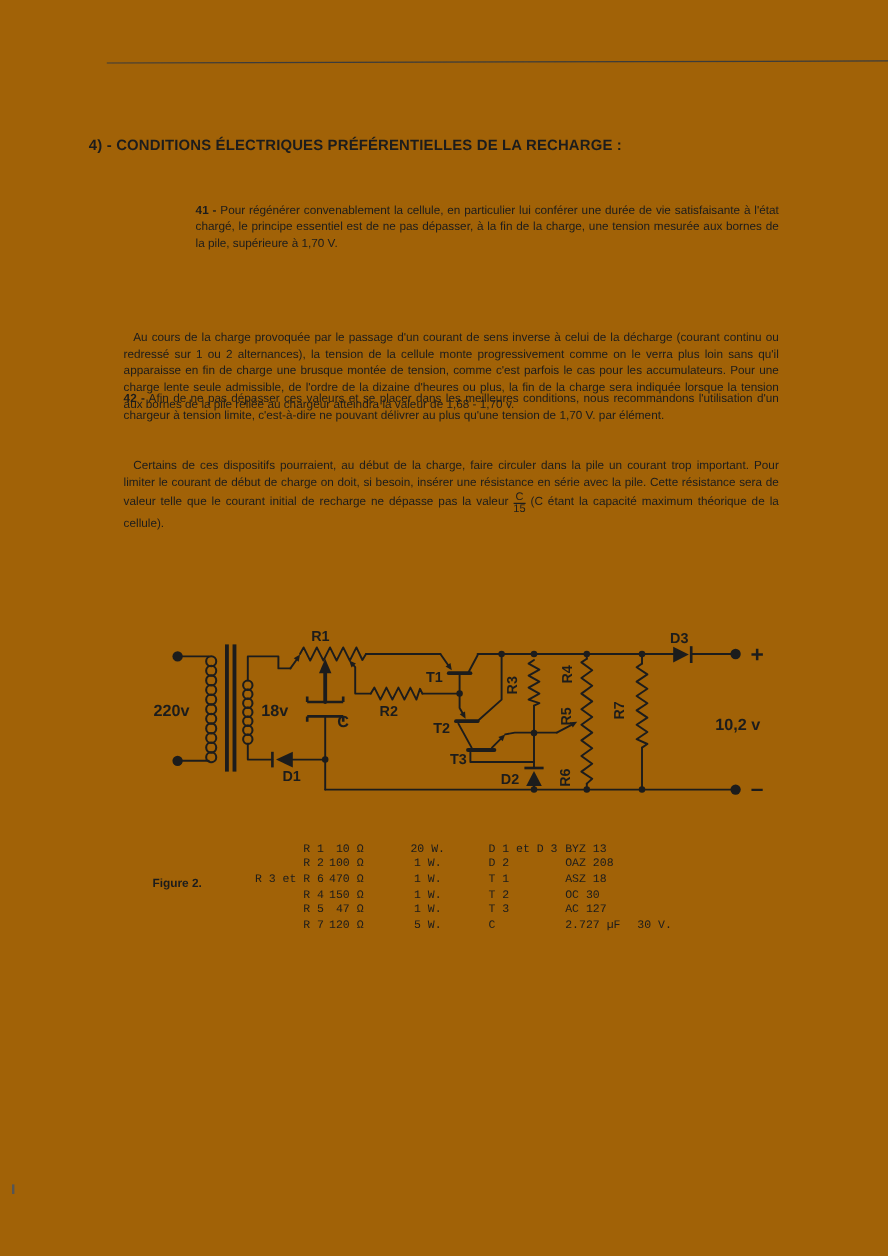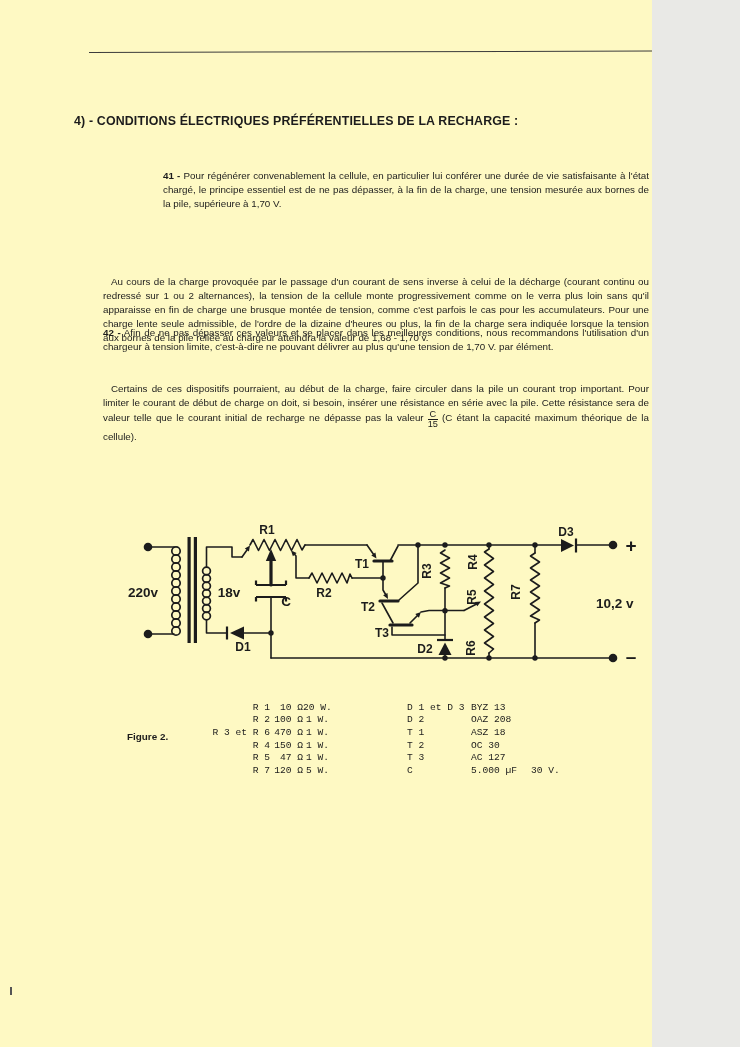--- a/index.html
+++ b/index.html
@@ -1,19 +1,19 @@
 <!DOCTYPE html>
 <html><head>
 <meta charset="utf-8">
 <style>
   html,body{margin:0;padding:0;background:#e9e9e6;}
   .page{
     position:relative;
-    width:652px;height:1047px;
-    background:#fef9c3;
+    width:740px;height:1047px;
+    background:#a16207;
     font-family:"Liberation Sans", sans-serif;
     color:#1c1c1c;
     overflow:hidden;
   }
   .rule{
     position:absolute;left:89px;top:52px;width:651px;height:1.3px;
     background:#3c3c3c;transform:rotate(-0.15deg);transform-origin:left center;
   }
   .title{
     position:absolute;left:74px;top:114px;width:560px;
@@ -38,21 +38,21 @@
   .figlabel{
     position:absolute;left:127px;top:703px;
     font-size:9.9px;font-weight:bold;margin-top:28px;
   }
   .parts{position:absolute;top:701px;font-size:9.6px;}
   .parts-left{left:210px;}
   .parts-right{left:407px;}
   .prow{display:flex;height:12.65px;align-items:center;white-space:pre;font-family:Liberation Mono, monospace;}
   .pname{display:inline-block;width:60px;text-align:right;}
   .pval{display:inline-block;width:33px;text-align:right;}
-  .prat{display:inline-block;width:26px;text-align:right;}
+  .prat{display:inline-block;width:26px;text-align:right;padding-left:39px;}
   .qname{display:inline-block;width:64px;text-align:left;}
   .qval{display:inline-block;text-align:left;}
   .qrat{display:inline-block;margin-left:14px;}
   .schematic{position:absolute;left:0;top:505px;}
   .wire{stroke:#1c1c1c;stroke-width:1.6;fill:none;stroke-linecap:round;stroke-linejoin:round;}
   .thick{stroke-width:3.2;}
   .comp{stroke:#1c1c1c;stroke-width:2.2;fill:none;stroke-linecap:butt;}
   .fillink{fill:#1c1c1c;stroke:none;}
   .coil{stroke:#1c1c1c;stroke-width:1.7;fill:none;}
   .slbl{font:bold 12px "Liberation Sans", sans-serif;fill:#1c1c1c;}
@@ -244,19 +244,19 @@
     <div class="prow"><span class="pname">R 5</span><span class="pval">47 Ω</span><span class="prat">1 W.</span></div>
     <div class="prow"><span class="pname">R 7</span><span class="pval">120 Ω</span><span class="prat">5 W.</span></div>
   </div>
 
   <div class="parts parts-right">
     <div class="prow"><span class="qname">D 1 et D 3</span><span class="qval">BYZ 13</span></div>
     <div class="prow"><span class="qname">D 2</span><span class="qval">OAZ 208</span></div>
     <div class="prow"><span class="qname">T 1</span><span class="qval">ASZ 18</span></div>
     <div class="prow"><span class="qname">T 2</span><span class="qval">OC 30</span></div>
     <div class="prow"><span class="qname">T 3</span><span class="qval">AC 127</span></div>
-    <div class="prow"><span class="qname">C</span><span class="qval">5.000 µF</span><span class="qrat">30 V.</span></div>
+    <div class="prow"><span class="qname">C</span><span class="qval">2.727 µF</span><span class="qrat">30 V.</span></div>
   </div>
 
 
   <div class="speck" style="left:10px;top:987px;width:2px;height:8px;"></div>
 
 </div>
 
 </body></html>

